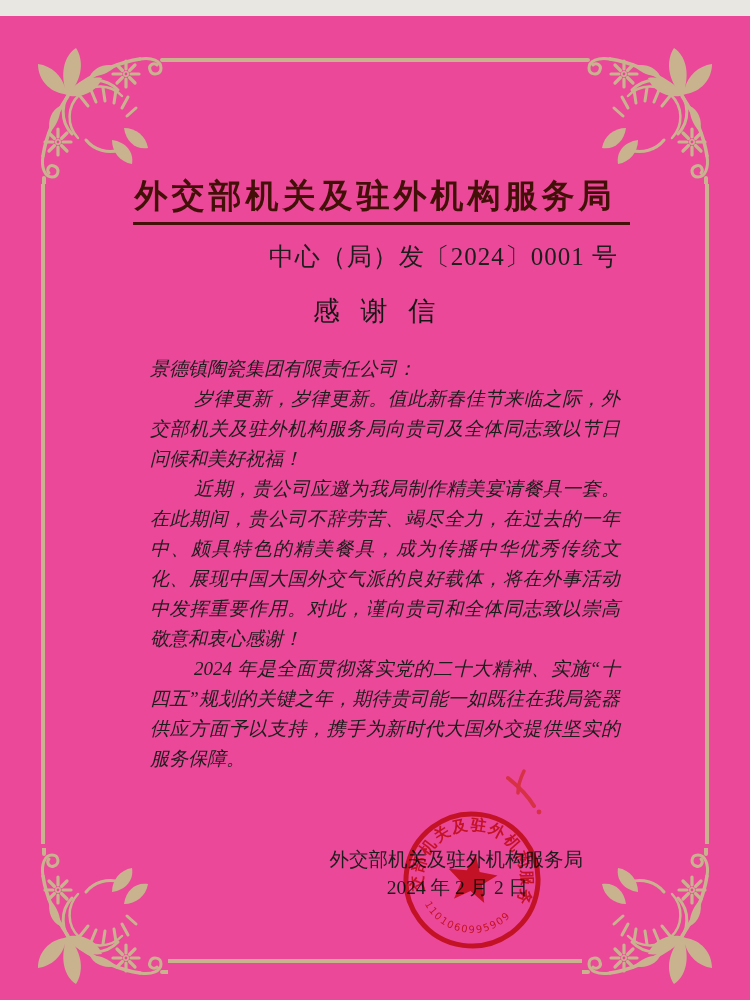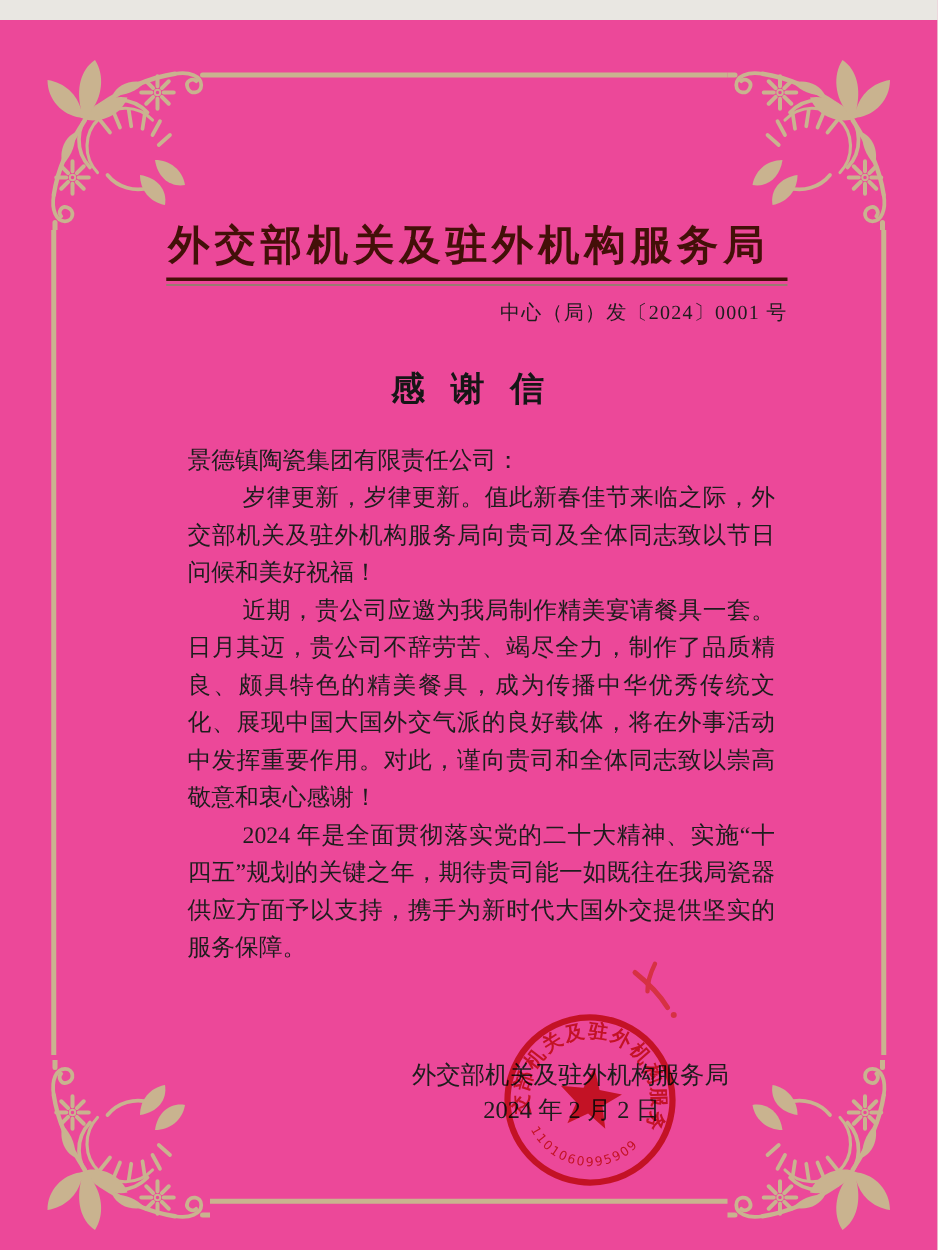--- a/index.html
+++ b/index.html
@@ -24,33 +24,33 @@
   .org-title{
     position:absolute;left:40px;right:40px;top:158px;margin:0;
     text-align:center;font-size:33px;font-weight:700;
     letter-spacing:4px;color:#431008;white-space:nowrap;
   }
   .head-rule{
     position:absolute;left:133px;top:206px;width:497px;height:8px;
     background:linear-gradient(to bottom,#441008 0 3px,transparent 3px 5px,#9b7a70 5px 6.5px,transparent 6.5px);
   }
   .doc-number{
-    position:absolute;right:120px;top:224px;margin:0;
-    font-size:16px;color:#1d1d1d;letter-spacing:1px;
+    position:absolute;right:132px;top:224px;margin:0;
+    font-size:25px;color:#1d1d1d;letter-spacing:1px;
   }
   .letter-title{
     position:absolute;left:0;right:0;top:277px;margin:0;text-align:center;
-    font-size:27px;font-weight:700;color:#161616;word-spacing:10px;letter-spacing:2px;
+    font-size:27px;font-weight:400;color:#161616;word-spacing:10px;letter-spacing:2px;
   }
   
   .letter-body{
     position:absolute;left:150px;top:338px;width:470px;
     font-size:19px;line-height:30px;color:#1d1d1d;text-align:justify;
   }
-  .letter-body p{margin:0;text-indent:44px;}
+  .letter-body p{margin:0;text-indent:44px;font-style:italic;}
   .letter-body p.recipient{text-indent:0;}
   
   .sig-org{
     position:absolute;right:167px;top:830px;margin:0;
     font-size:19.5px;color:#1d1d1d;
   }
   .sig-date{
     position:absolute;right:222px;top:858px;margin:0;
     font-size:19.5px;color:#1d1d1d;
   }
@@ -126,21 +126,21 @@
   </div>
 
   <h1 class="org-title">外交部机关及驻外机构服务局</h1>
   <div class="head-rule"></div>
   <p class="doc-number">中心（局）发〔2024〕0001 号</p>
   <h2 class="letter-title">感 谢 信</h2>
 
   <div class="letter-body">
     <p class="recipient">景德镇陶瓷集团有限责任公司：</p>
     <p class="para">岁律更新，岁律更新。值此新春佳节来临之际，外交部机关及驻外机构服务局向贵司及全体同志致以节日问候和美好祝福！</p>
-    <p class="para">近期，贵公司应邀为我局制作精美宴请餐具一套。日月其迈，贵公司不辞劳苦、竭尽全力，制作了品质精良、颇具特色的精美餐具，成为传播中华优秀传统文化、展现中国大国外交气派的良好载体，将在外事活动中发挥重要作用。对此，谨向贵司和全体同志致以崇高敬意和衷心感谢！</p>
+    <p class="para">近期，贵公司应邀为我局制作精美宴请餐具一套。在此期间，贵公司不辞劳苦、竭尽全力，在过去的一年中、颇具特色的精美餐具，成为传播中华优秀传统文化、展现中国大国外交气派的良好载体，将在外事活动中发挥重要作用。对此，谨向贵司和全体同志致以崇高敬意和衷心感谢！</p>
     <p class="para">2024 年是全面贯彻落实党的二十大精神、实施“十四五”规划的关键之年，期待贵司能一如既往在我局瓷器供应方面予以支持，携手为新时代大国外交提供坚实的服务保障。</p>
   </div>
 
   <p class="sig-org">外交部机关及驻外机构服务局</p>
   <p class="sig-date">2024 年 2 月 2 日</p>
 
   <svg class="smear" viewBox="0 0 80 70" xmlns="http://www.w3.org/2000/svg">
     <g fill="none" stroke="#cf2a28" stroke-linecap="round">
       <path d="M8 12 C18 20 28 30 34 40" stroke-width="4"></path>
       <path d="M24 5 C20 13 18 19 18 27" stroke-width="3.5"></path>

